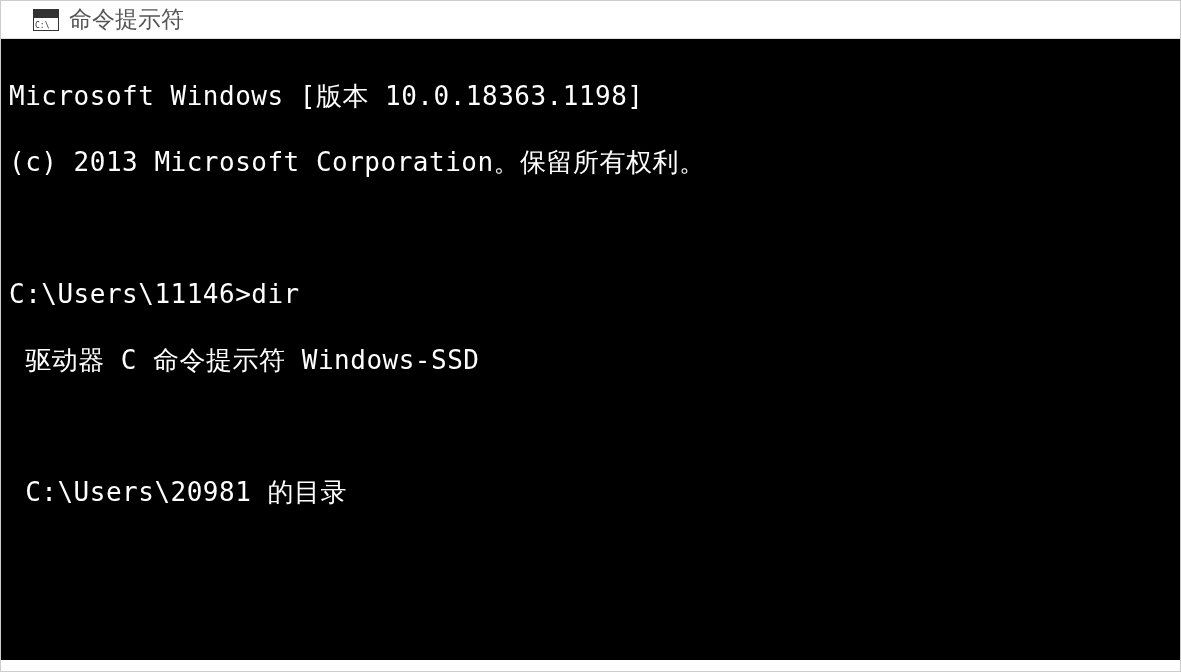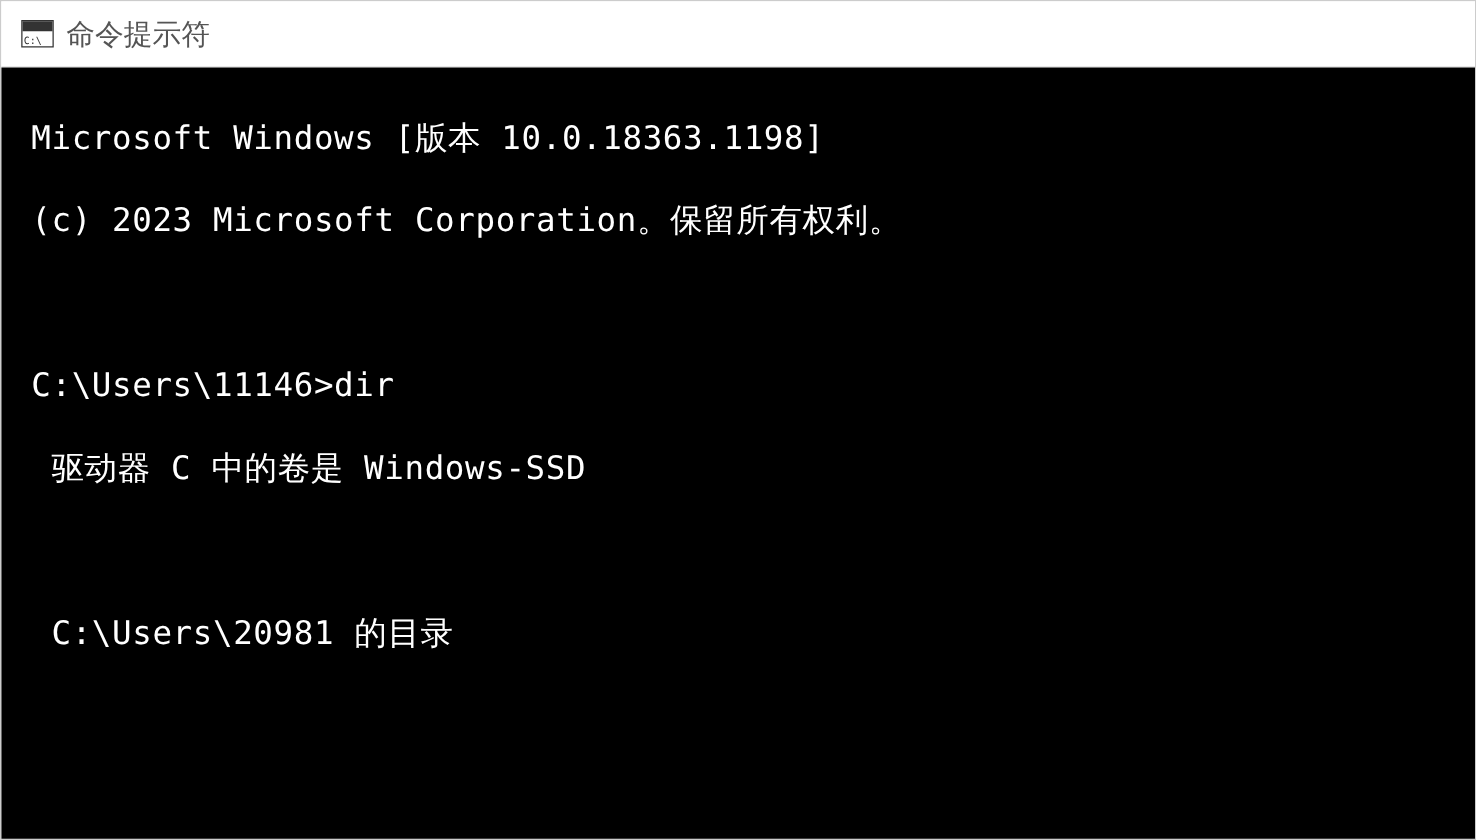--- a/index.html
+++ b/index.html
@@ -9,25 +9,25 @@
     }
     body {
       width: 1181px;
       height: 672px;
       background: #fff;
       font-family: "SimSun", "NSimSun", "Consolas", monospace;
       overflow: hidden;
       border: 1px solid #ccc;
     }
     .title-bar {
-      height: 53px;
+      height: 38px;
       background: #ffffff;
       display: flex;
       align-items: center;
-      padding-left: 16px;
+      padding-left: 32px;
       border-bottom: 1px solid #e0e0e0;
     }
     .title-icon {
       width: 26px;
       height: 22px;
       margin-right: 10px;
       display: inline-block;
       position: relative;
       background: #fff;
       border: 1px solid #333;
@@ -62,34 +62,33 @@
       height: calc(100% - 49px);
       padding: 8px 8px 0 8px;
       font-size: 26px;
       line-height: 33px;
       letter-spacing: 0.5px;
       white-space: pre;
       overflow: hidden;
     }
     .terminal-line {
       white-space: pre;
-      margin-left: 16px;
     }
   </style>
 </head>
 <body>
 
 <div class="title-bar">
   <span class="title-icon"></span>
   <span class="title-text">命令提示符</span>
 </div>
 
 <div class="terminal-area">
 <div class="terminal-line">Microsoft Windows [版本 10.0.18363.1198]</div>
-<div class="terminal-line">(c) 2023 Microsoft Corporation。保留所有权利。</div>
+<div class="terminal-line">(c) 2013 Microsoft Corporation。保留所有权利。</div>
 <div class="terminal-line"> </div>
 <div class="terminal-line">C:\Users\11146&gt;dir</div>
-<div class="terminal-line"> 驱动器 C 中的卷是 Windows-SSD</div>
+<div class="terminal-line"> 驱动器 C 命令提示符 Windows-SSD</div>
 <div class="terminal-line"> </div>
 <div class="terminal-line"> C:\Users\20981 的目录</div>
 <div class="terminal-line"> </div>
 
 </div>
 
 </body></html>

